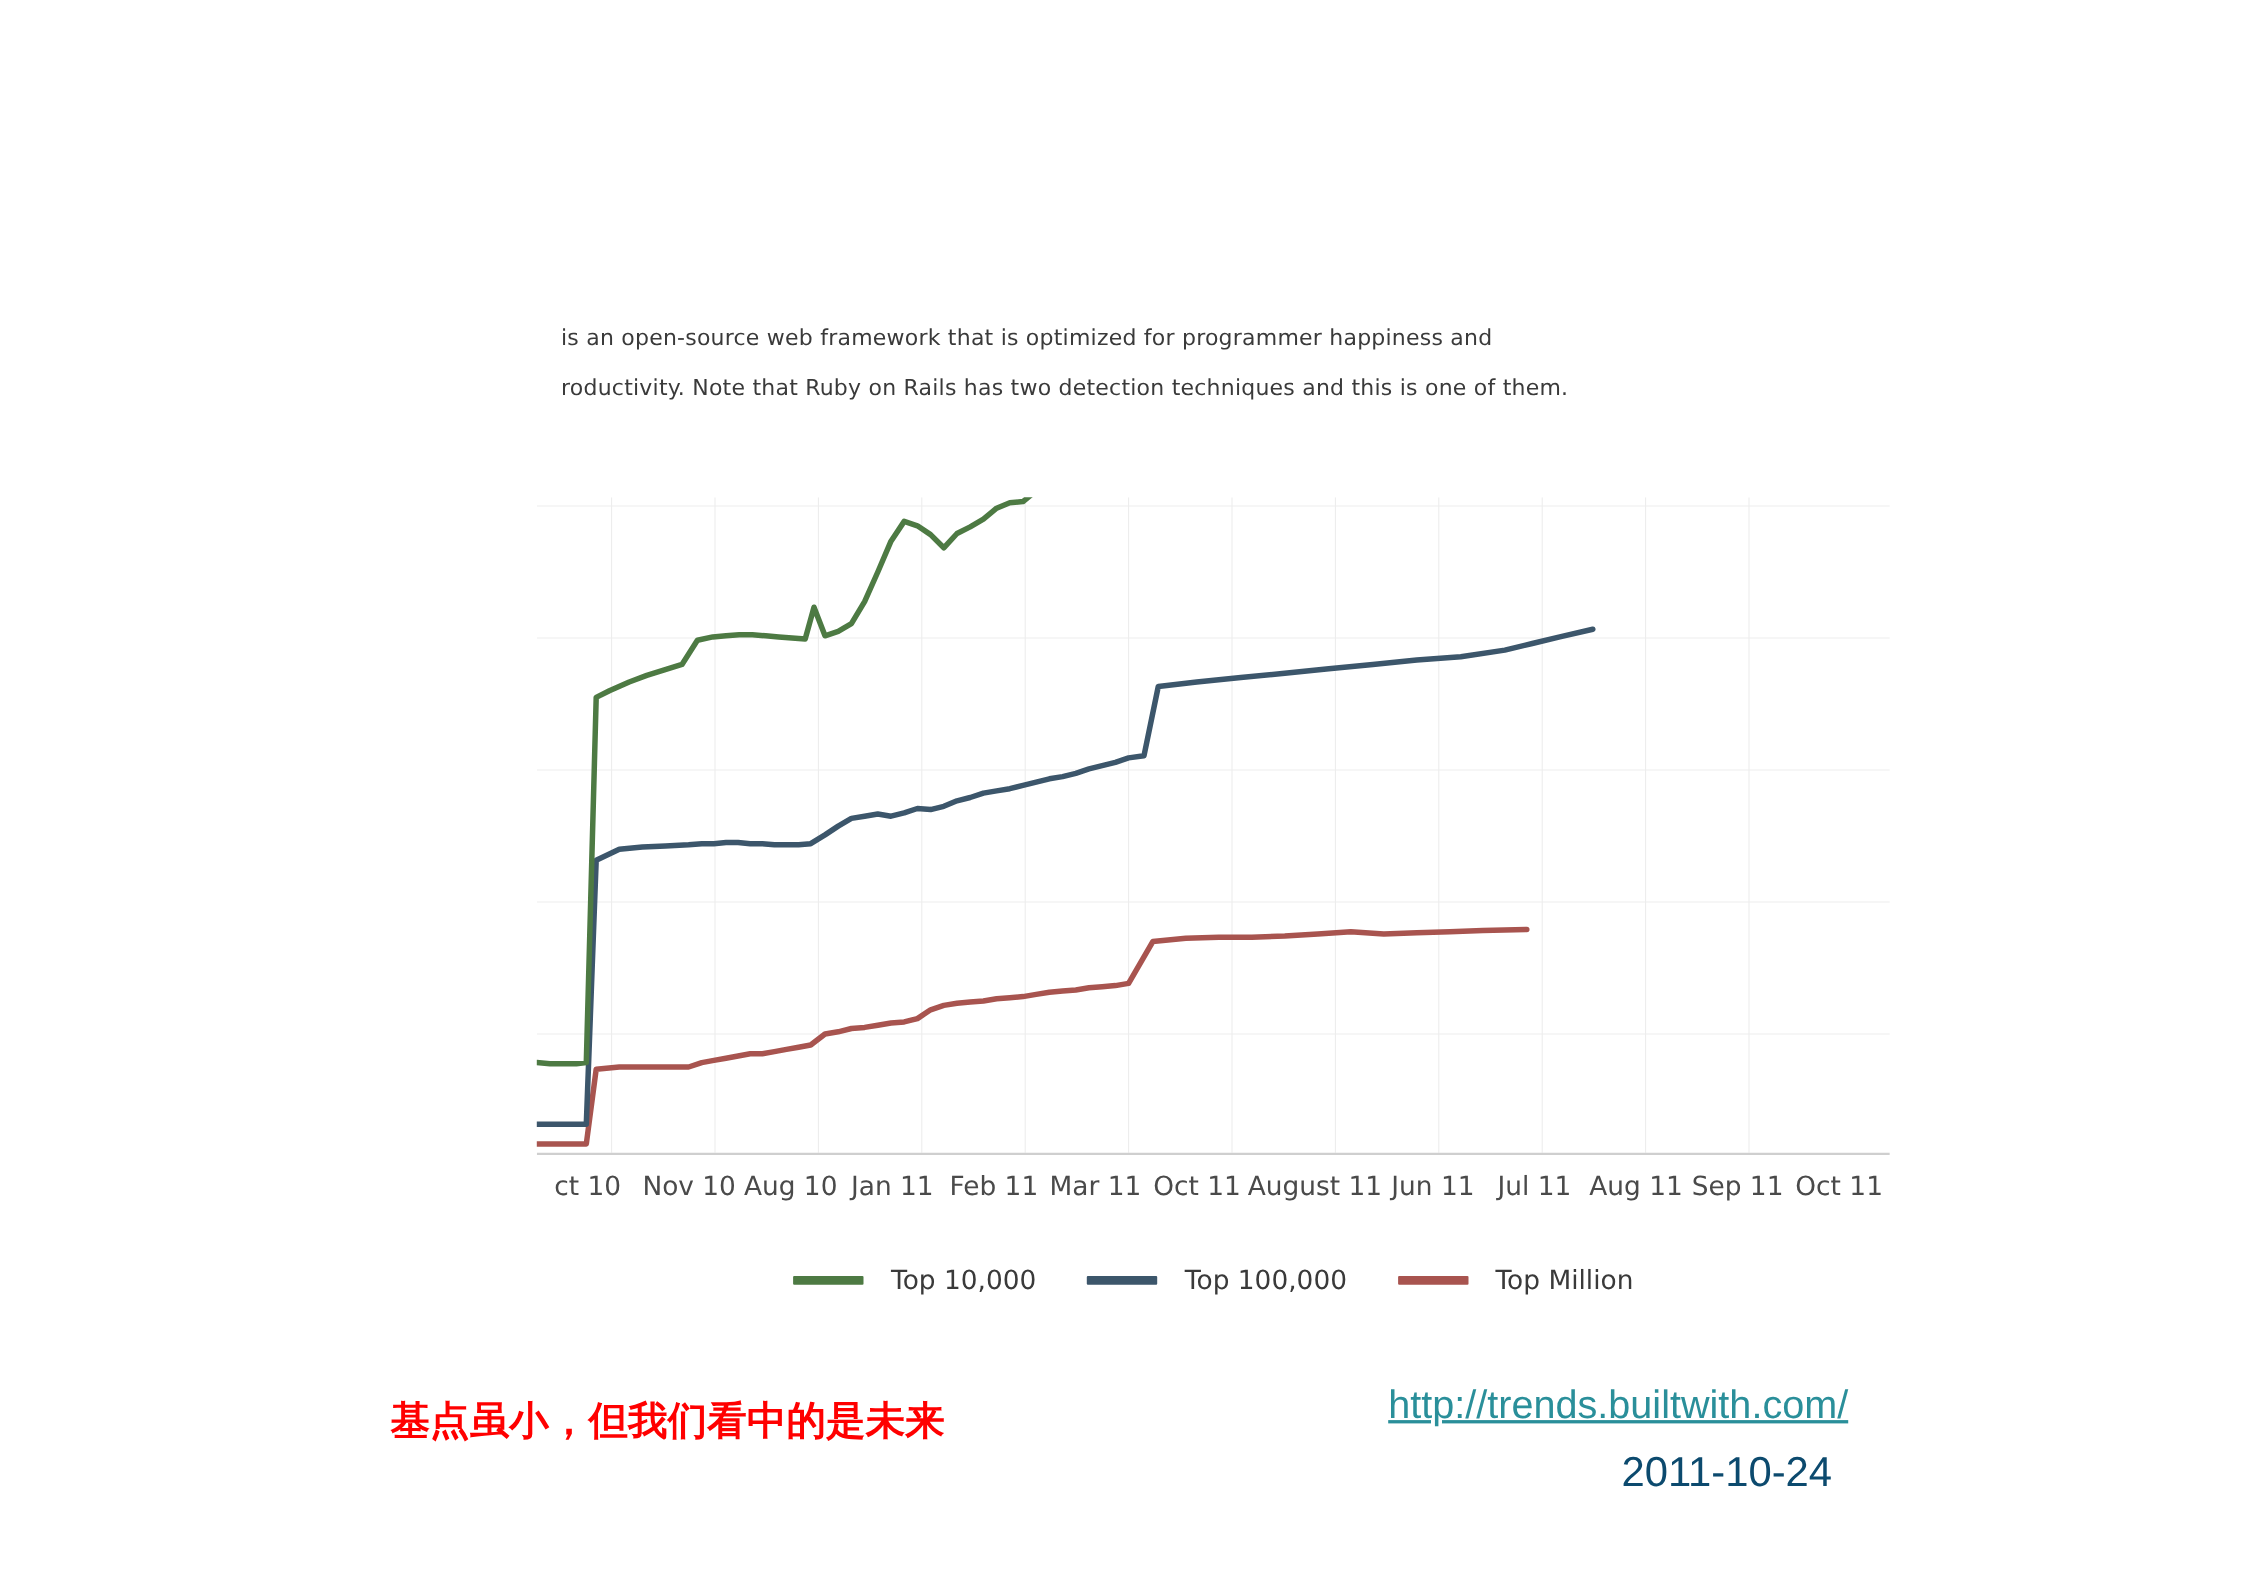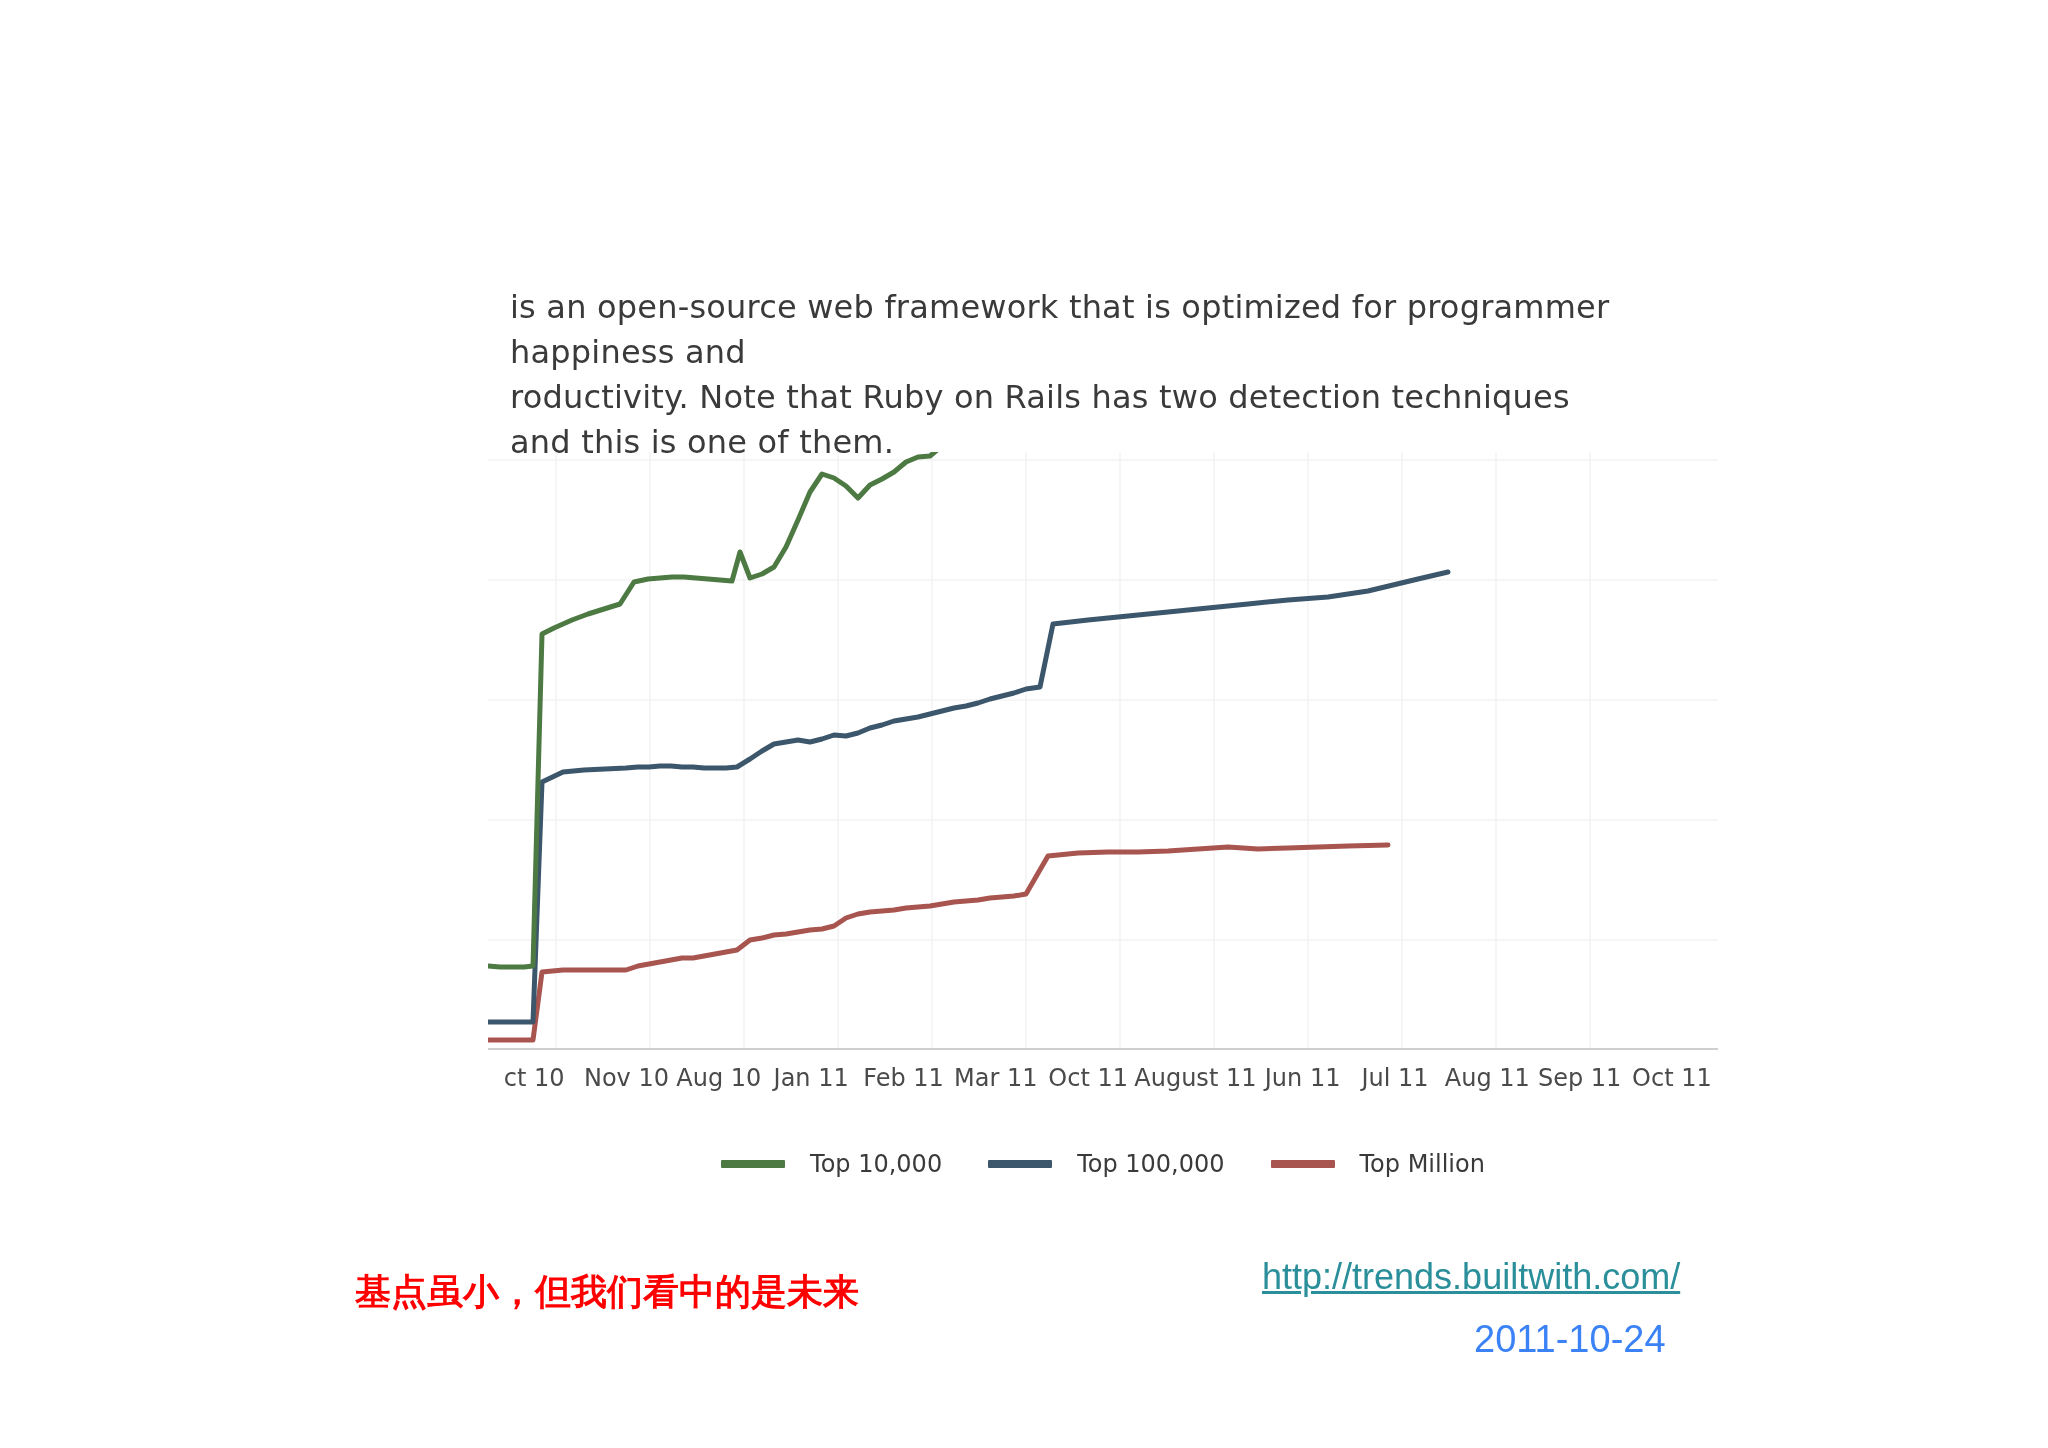--- a/index.html
+++ b/index.html
@@ -20,21 +20,21 @@
     background: #ffffff;
   }
 
   
   .desc {
     position: absolute;
     left: 510px;
     top: 285px;
     width: 1120px;
     color: #3a3a3a;
-    font-size: 32px;
+    font-size: 20px;
     line-height: 45px;
     font-family: "DejaVu Sans", sans-serif;
     letter-spacing: 0.2px;
     white-space: pre-line;
   }
 
   
   .chart-wrap {
     position: absolute;
     left: 488px;
@@ -118,21 +118,21 @@
     text-decoration: underline;
     font-family: Liberation Sans, sans-serif;
     white-space: nowrap;
     cursor: pointer;
   }
   .date-label {
     position: absolute;
     left: 1474px;
     top: 1318px;
     font-size: 38px;
-    color: #3b82f6;
+    color: #0c4a6e;
     font-family: "Liberation Sans", sans-serif;
     white-space: nowrap;
   }
 </style>
 </head>
 <body>
 
 <div class="slide">
 
   <div class="desc">is an open-source web framework that is optimized for programmer happiness and

